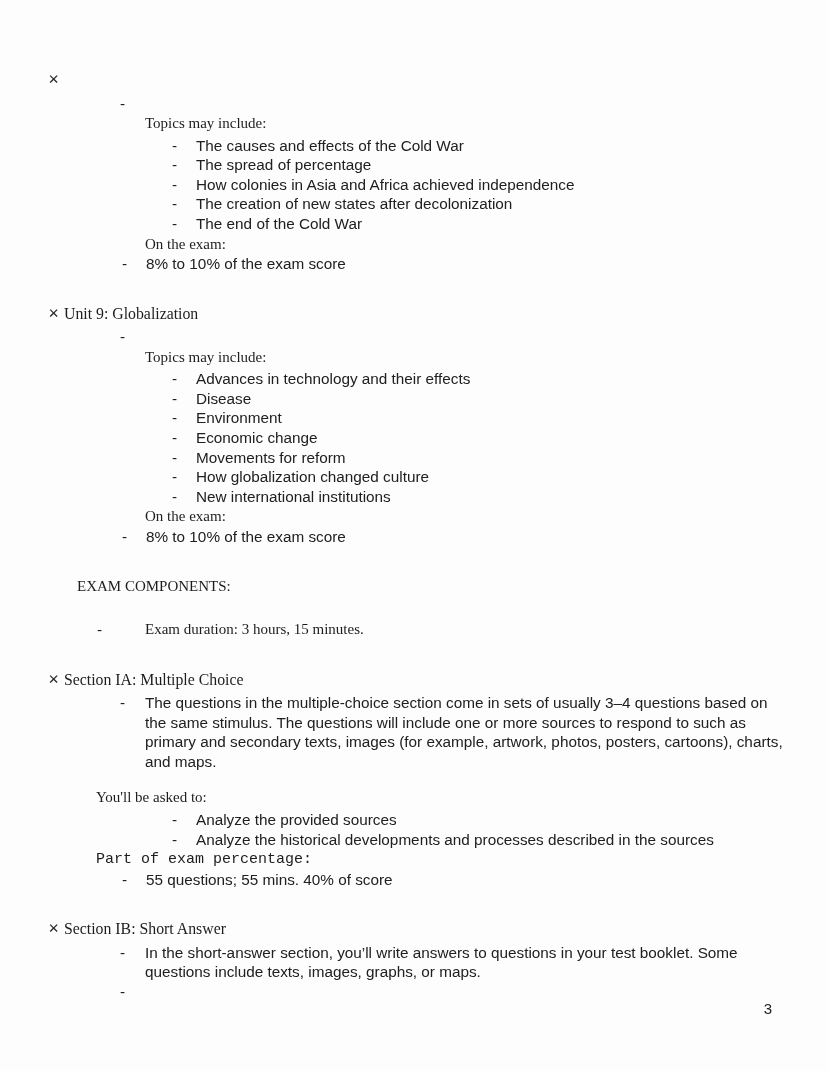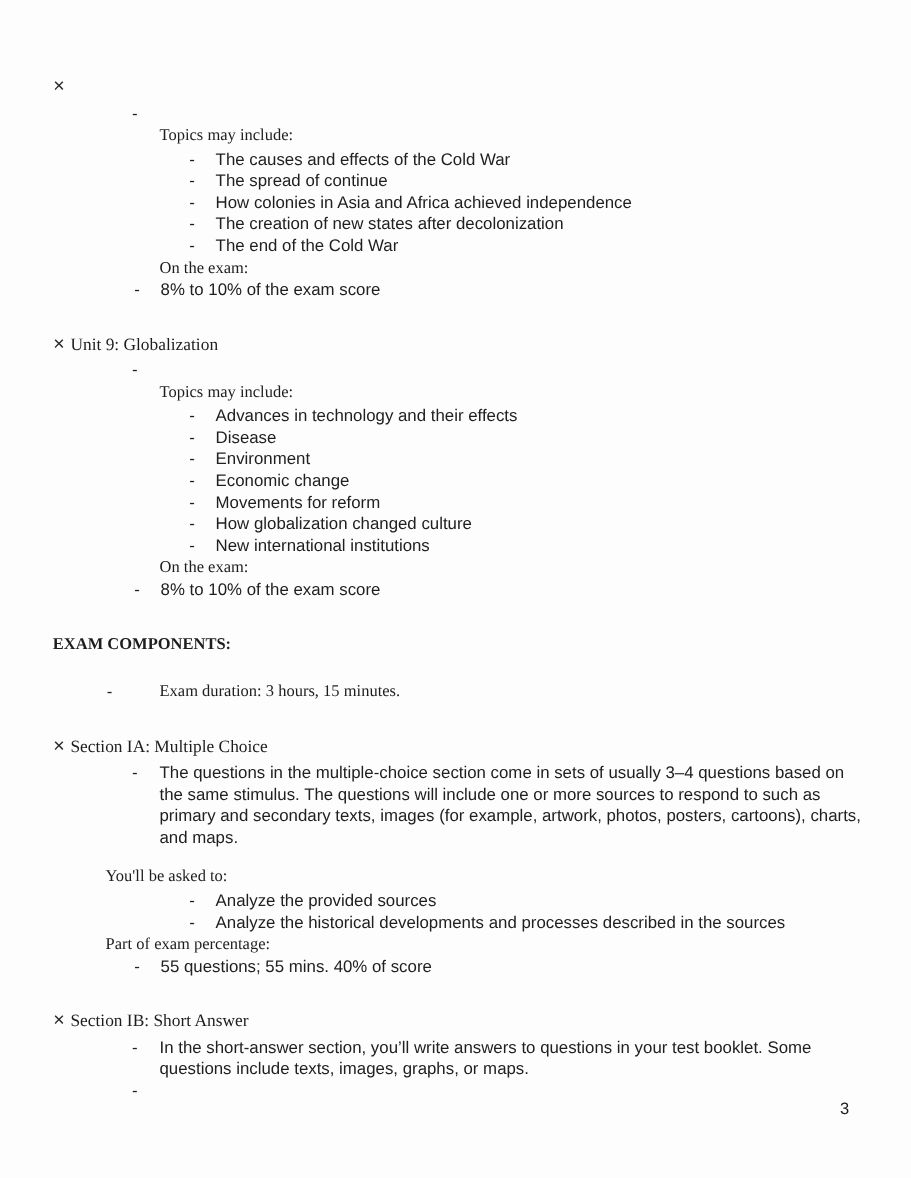--- a/index.html
+++ b/index.html
@@ -98,21 +98,21 @@
   .lvl-shallow { margin-left: 122px; }
   .lvl-shallow > .dash { width: 24px; }
 
   
   .lvl-wide { margin-left: 97px; }
   .lvl-wide > .dash { width: 48px; }
 
   
   .label-145 { margin-left: 145px; }
   .label-96  { margin-left: 96px; }
-  .label-48  { margin-left: 48px; font-weight: bold; }
+  .label-48  { margin-left: 77px; }
   .gap-md  { height: 17px; }
   .gap-lg  { height: 24px; }
   .gap-xl  { height: 30px; }
 
   
   .page-number {
     position: absolute;
     right: 56px;
     top: 1000px;
     font-family: "Liberation Sans", sans-serif;
@@ -137,21 +137,21 @@
 
       <div class="serif label-145" style="margin-top:1px;">Topics may include:</div>
 
       <div style="margin-top:2px;">
         <div class="bullet lvl2">
           <span class="dash">-</span>
           <span class="btext sans">The causes and effects of the Cold War</span>
         </div>
         <div class="bullet lvl2">
           <span class="dash">-</span>
-          <span class="btext sans">The spread of continue</span>
+          <span class="btext sans">The spread of percentage</span>
         </div>
         <div class="bullet lvl2">
           <span class="dash">-</span>
           <span class="btext sans">How colonies in Asia and Africa achieved independence</span>
         </div>
         <div class="bullet lvl2">
           <span class="dash">-</span>
           <span class="btext sans">The creation of new states after decolonization</span>
         </div>
         <div class="bullet lvl2">
@@ -255,21 +255,21 @@
         <div class="bullet lvl2">
           <span class="dash">-</span>
           <span class="btext sans">Analyze the provided sources</span>
         </div>
         <div class="bullet lvl2">
           <span class="dash">-</span>
           <span class="btext sans">Analyze the historical developments and processes described in the sources</span>
         </div>
       </div>
 
-      <div class="serif label-96" style="margin-top:1px;">Part of exam percentage:</div>
+      <div class="serif label-96" style="margin-top:1px;font-family:Liberation Mono, monospace;">Part of exam percentage:</div>
 
       <div class="bullet lvl-shallow">
         <span class="dash">-</span>
         <span class="btext sans">55 questions; 55 mins. 40% of score</span>
       </div>
     </div>
 
     <div class="gap-xl"></div>
 
     <div>

